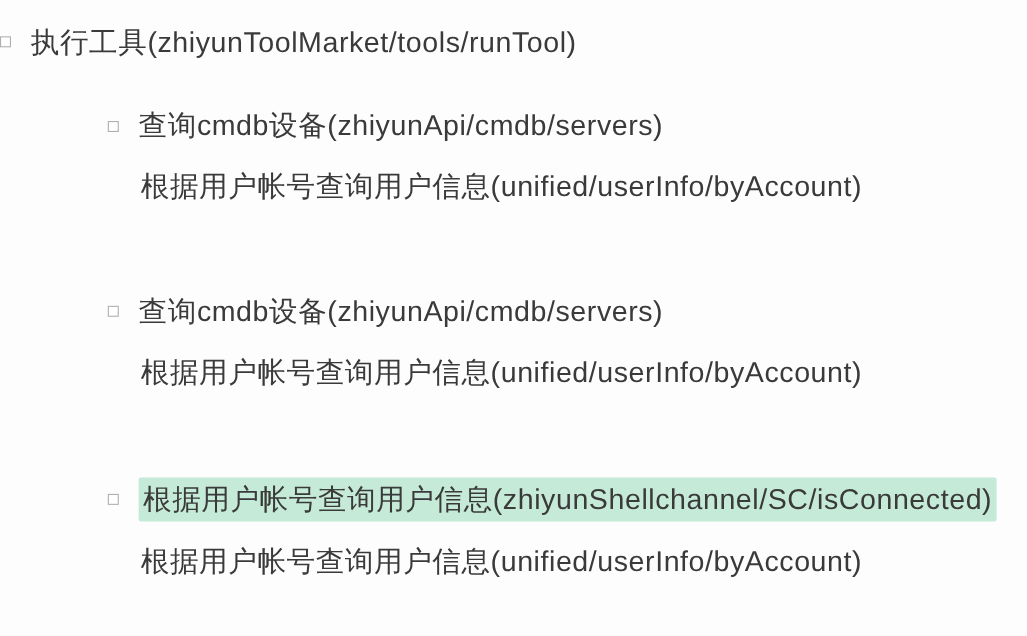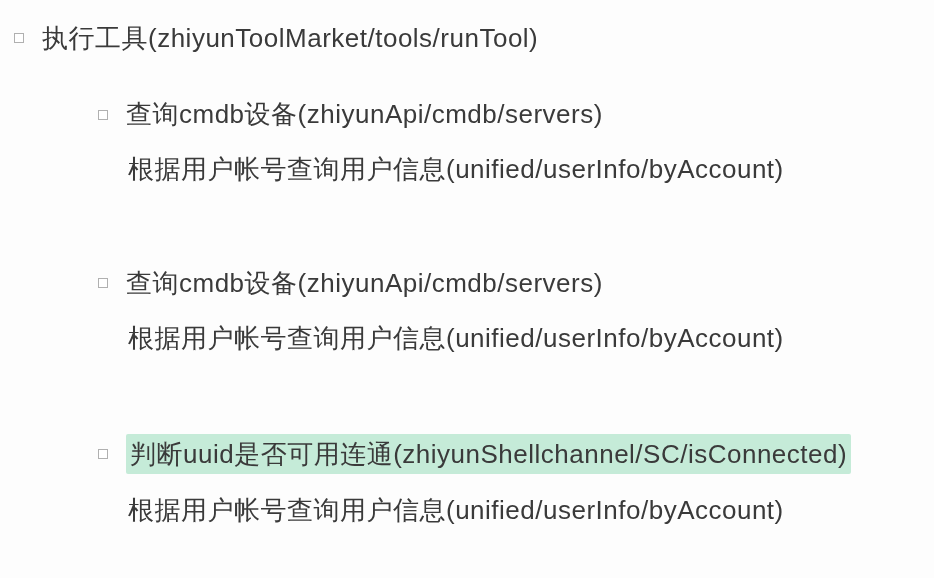--- a/index.html
+++ b/index.html
@@ -28,21 +28,21 @@
     border: 1px solid #b0b0b0;
     background: #fff;
     margin-right: 18px;
     flex-shrink: 0;
   }
   .txt {
     font-size: 26px;
     line-height: 1.4;
     letter-spacing: 0.5px;
   }
-  .level0 { padding-left: 14px; }
+  .level0 { }
   .level1 { padding-left: 58px; margin-top: 40px; margin-left: 40px;}
   .level2 { padding-left: 128px; margin-top: 0;}
   .sep { height: 20px; }
   .highlight {
     background: #c5ebd8;
     border-radius: 2px;
     padding: 2px 4px;
   }
 </style>
 </head>
@@ -72,20 +72,20 @@
   </div>
 
   <div class="row level2">
     <span class="txt">根据用户帐号查询用户信息(unified/userInfo/byAccount)</span>
   </div>
 
   <div class="sep"></div>
 
   <div class="row level1">
     <span class="bullet"></span>
-    <span class="txt highlight">判断uuid是否可用连通(zhiyunShellchannel/SC/isConnected)</span>
+    <span class="txt highlight">根据用户帐号查询用户信息(zhiyunShellchannel/SC/isConnected)</span>
   </div>
 
   <div class="row level2">
     <span class="txt">根据用户帐号查询用户信息(unified/userInfo/byAccount)</span>
   </div>
 
 </div>
 
 </body></html>

